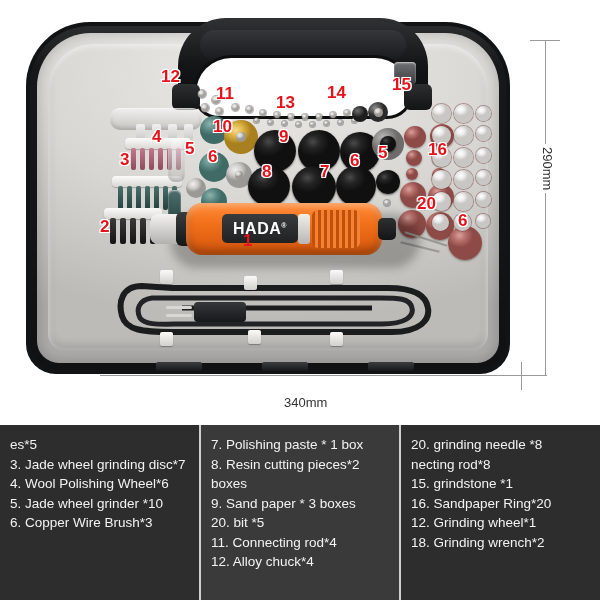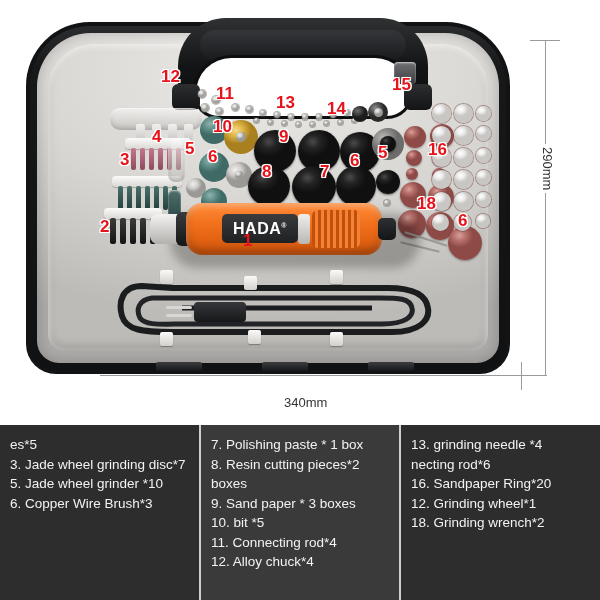--- a/index.html
+++ b/index.html
@@ -389,59 +389,61 @@
         <div class="callout on-tool" style="left: 243px; top: 232px;">1</div>
         <div class="callout" style="left: 100px; top: 218px;">2</div>
         <div class="callout" style="left: 120px; top: 151px;">3</div>
         <div class="callout" style="left: 152px; top: 128px;">4</div>
         <div class="callout" style="left: 185px; top: 140px;">5</div>
         <div class="callout" style="left: 208px; top: 148px;">6</div>
         <div class="callout" style="left: 213px; top: 118px;">10</div>
         <div class="callout" style="left: 216px; top: 85px;">11</div>
         <div class="callout" style="left: 161px; top: 68px;">12</div>
         <div class="callout" style="left: 276px; top: 94px;">13</div>
-        <div class="callout" style="left: 327px; top: 100px; text-align: center;">14</div>
+        <div class="callout" style="left: 327px; top: 84px; text-align: center;">14</div>
         <div class="callout" style="left: 392px; top: 76px;">15</div>
         <div class="callout" style="left: 279px; top: 128px;">9</div>
         <div class="callout" style="left: 262px; top: 163px;">8</div>
         <div class="callout" style="left: 320px; top: 163px;">7</div>
         <div class="callout" style="left: 350px; top: 152px;">6</div>
         <div class="callout" style="left: 378px; top: 144px;">5</div>
         <div class="callout" style="left: 428px; top: 141px;">16</div>
-        <div class="callout" style="left: 417px; top: 195px;">18</div>
+        <div class="callout" style="left: 417px; top: 195px;">20</div>
         <div class="callout" style="left: 458px; top: 212px;">6</div>
       </div>
 
     <div class="dimline" style="left:545px;top:40px;width:1px;height:336px;"></div>
     <div class="dimline" style="left:530px;top:40px;width:30px;height:1px;"></div>
     <div class="dimline" style="left:100px;top:375px;width:422px;height:1px;"></div>
     <div class="dimline" style="left:521px;top:362px;width:1px;height:28px;"></div>
     <div class="dimline" style="left:521px;top:375px;width:26px;height:1px;"></div>
 
     <div class="dim-label dim-vert-label" style="left:556px;top:144px;">290mm</div>
     <div class="dim-label" style="left:281px;top:394px;">340mm</div>
   </div>
 
   <div class="legend">
     <div class="legend-col c1" id="legend-c1">
         <div class="legend-item">es*5</div>
         <div class="legend-item">3. Jade wheel grinding disc*7</div>
+        <div class="legend-item">4. Wool Polishing Wheel*6</div>
         <div class="legend-item">5. Jade wheel grinder *10</div>
         <div class="legend-item">6. Copper Wire Brush*3</div>
       </div>
     <div class="legend-col c2" id="legend-c2">
         <div class="legend-item">7. Polishing paste * 1 box</div>
         <div class="legend-item">8. Resin cutting pieces*2</div>
         <div class="legend-item">boxes</div>
         <div class="legend-item">9. Sand paper * 3 boxes</div>
-        <div class="legend-item">10. bit *5</div>
+        <div class="legend-item">20. bit *5</div>
         <div class="legend-item">11. Connecting rod*4</div>
         <div class="legend-item">12. Alloy chuck*4</div>
       </div>
     <div class="legend-col c3" id="legend-c3">
-        <div class="legend-item">13. grinding needle *4</div>
-        <div class="legend-item">necting rod*6</div>
+        <div class="legend-item">20. grinding needle *8</div>
+        <div class="legend-item">necting rod*8</div>
+        <div class="legend-item">15. grindstone *1</div>
         <div class="legend-item">16. Sandpaper Ring*20</div>
         <div class="legend-item">12. Grinding wheel*1</div>
         <div class="legend-item">18. Grinding wrench*2</div>
       </div>
   </div>
 </div>
 
 </body></html>

